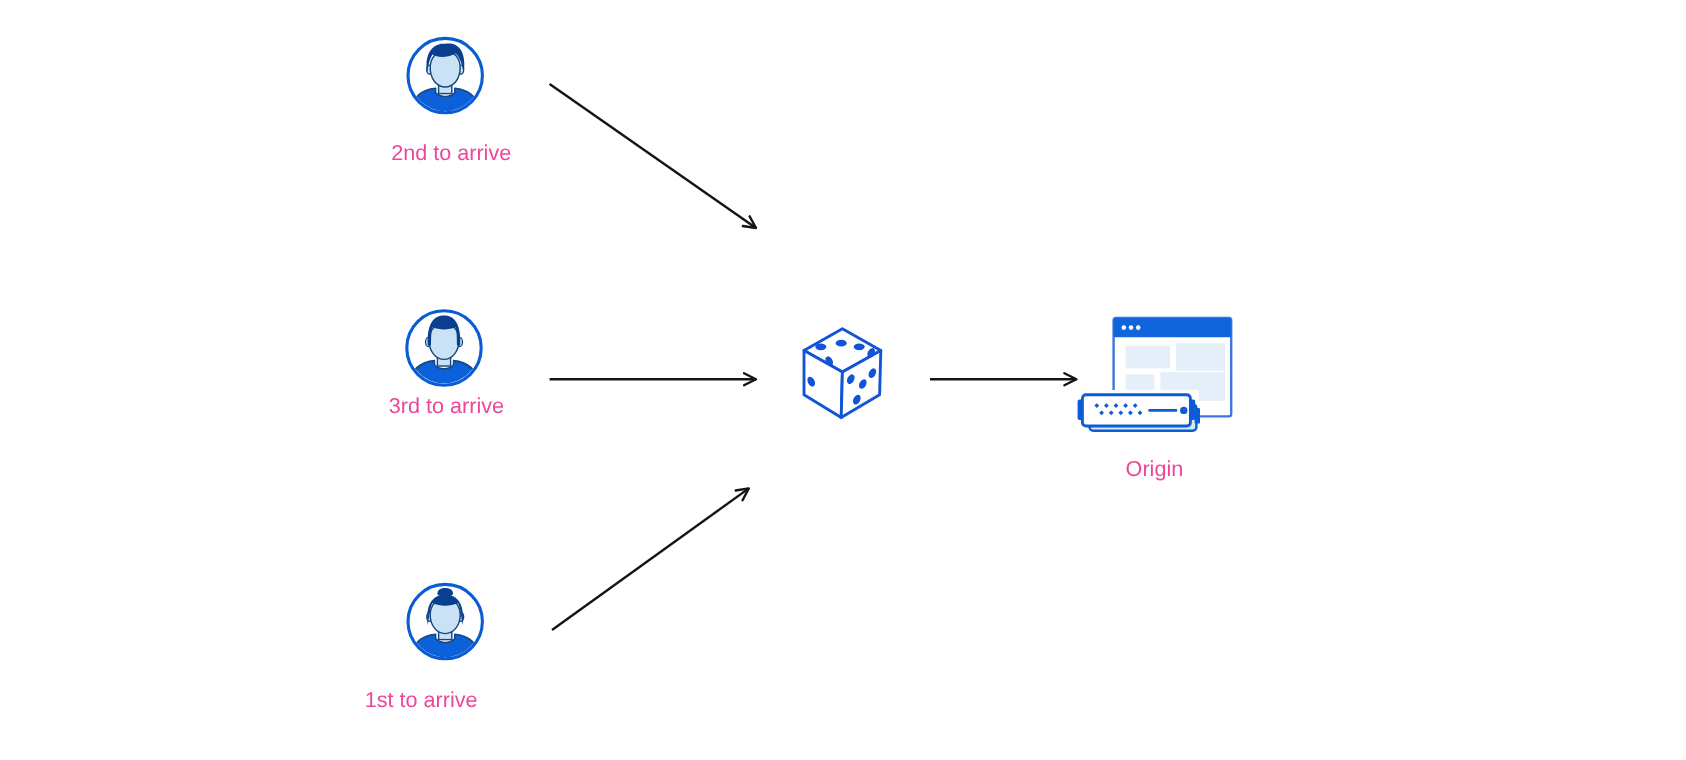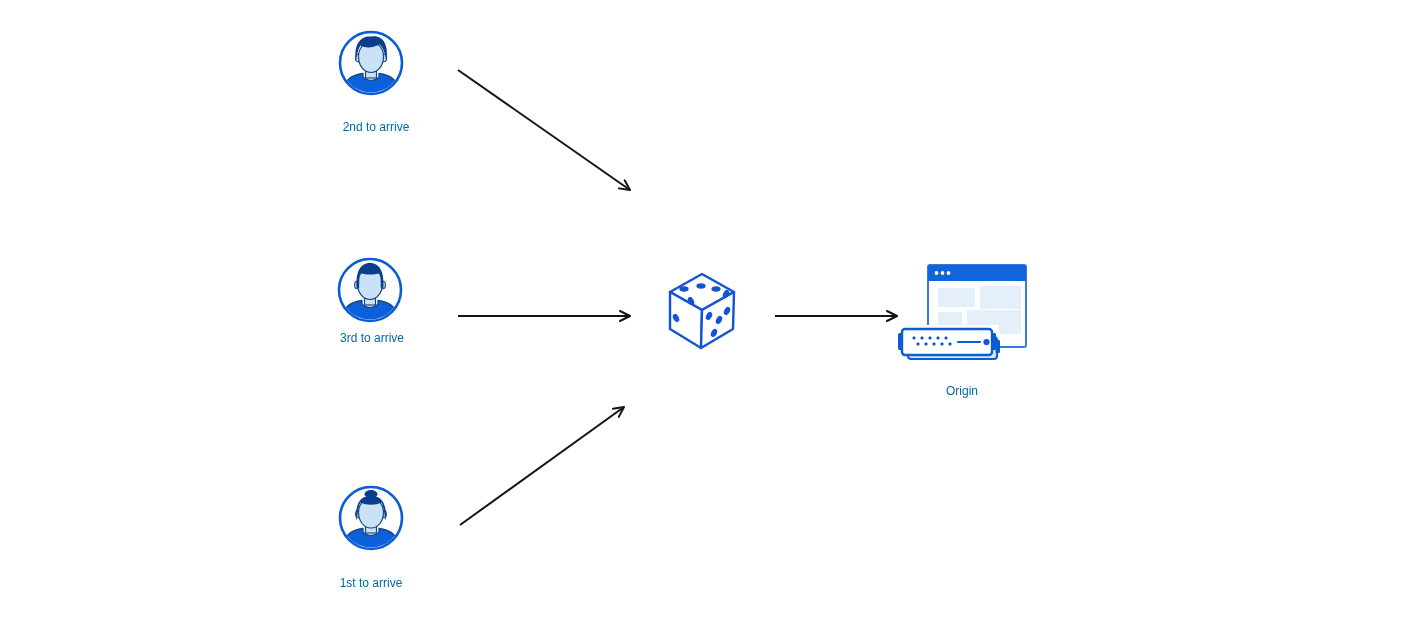--- a/index.html
+++ b/index.html
@@ -7,23 +7,23 @@
     position:relative;
     width:1405px;height:633px;
     background:#ffffff;
     font-family:"Liberation Sans", sans-serif;
     overflow:hidden;
   }
   .art{position:absolute;left:0;top:0;}
   .label{
     position:absolute;
     transform:translateX(-50%);
-    font-size:12px;
+    font-size:18px;
     line-height:22px;
-    color:#0369a1;
+    color:#ec4899;
     white-space:nowrap;
   }
 </style>
 </head>
 <body>
 
 <div class="canvas">
 
   <svg class="art" width="1405" height="633" viewBox="0 0 1405 633">
     <defs>
@@ -151,17 +151,17 @@
         <line x1="958" y1="342" x2="980" y2="342" stroke="#0B5CD5" stroke-width="2.2" stroke-linecap="round"></line>
         <circle cx="986.5" cy="342" r="3.1" fill="#0B5CD5"></circle>
       </g>
     </g>
   </svg>
 
   <div class="label" style="left:376px; top:116px">2nd to arrive</div>
 
   <div class="label" style="left:372px; top:327px">3rd to arrive</div>
 
-  <div class="label" style="left:371px; top:572px">1st to arrive</div>
+  <div class="label" style="left:351px; top:572px">1st to arrive</div>
 
   <div class="label" style="left:962px; top:380px">Origin</div>
 
 </div>
 
 </body></html>

